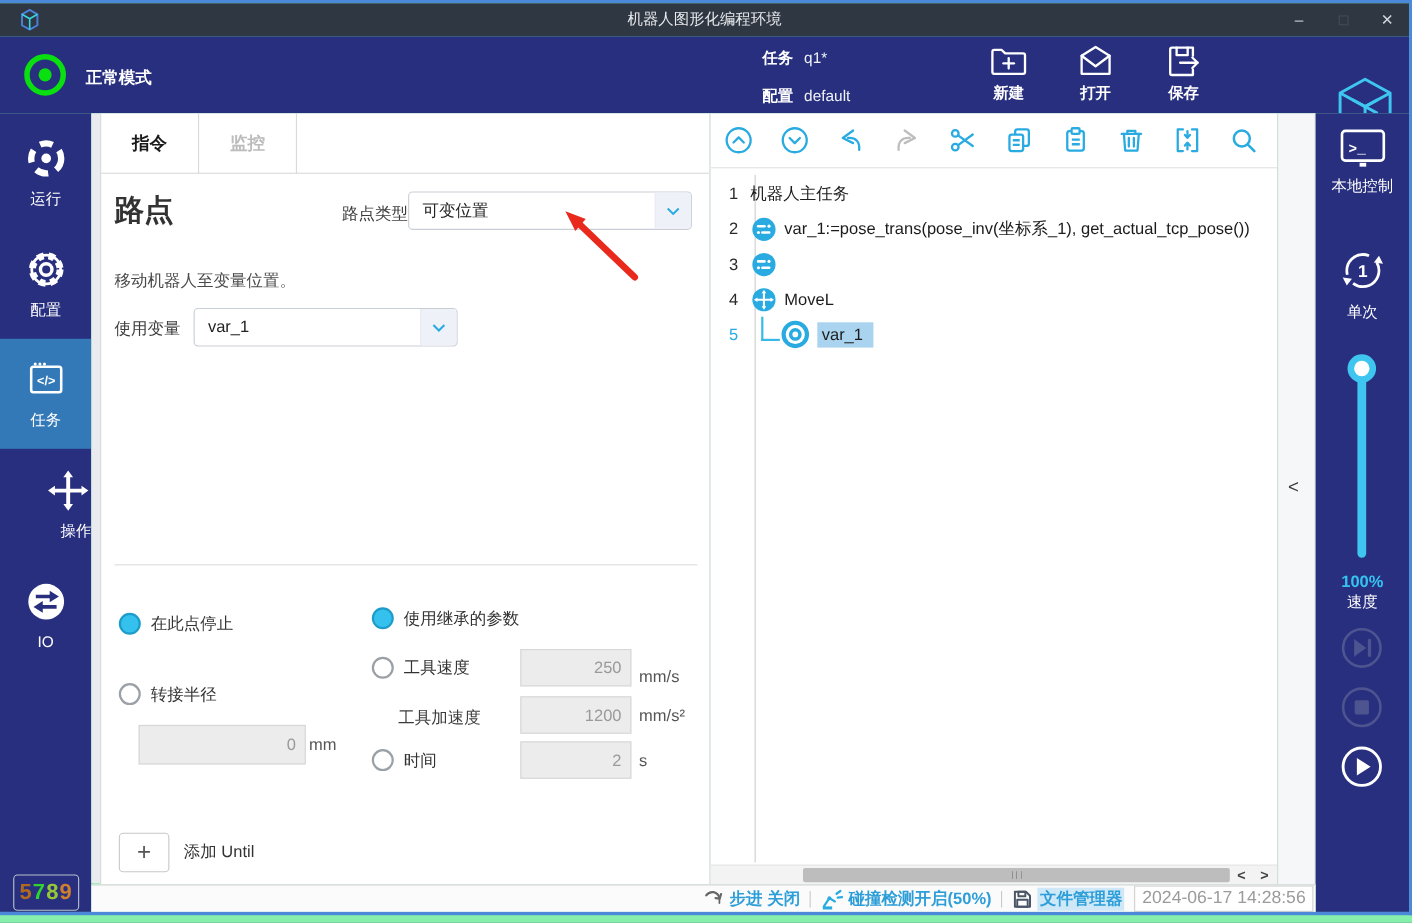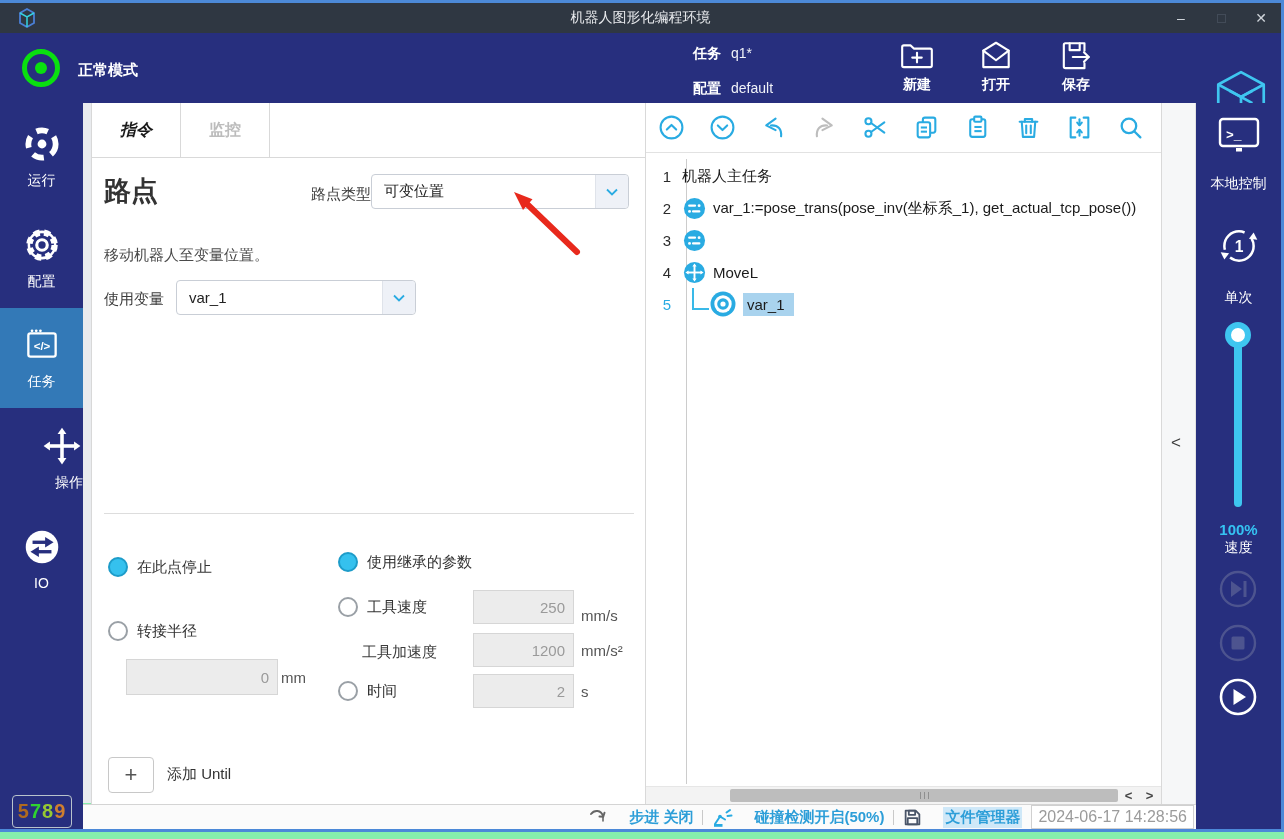--- a/index.html
+++ b/index.html
@@ -45,21 +45,21 @@
              display:flex; align-items:center; justify-content:center; font-size:20px; font-weight:bold; letter-spacing:1px; }
   #counter .d0{color:#b06a1f} #counter .d1{color:#2fd32f} #counter .d2{color:#97c832} #counter .d3{color:#cf7f2e}
 
   
   #gap-strip { left:83px; top:103px; width:8px; height:700px; background:#e9ebee; }
 
   
   #mainpanel { left:91px; top:103px; width:554px; height:701px; background:#fff; border-left:1px solid #d8d8d8; }
   #tabbar { position:absolute; left:0; top:0; width:100%; height:55px; border-bottom:1px solid #d9d9d9; display:flex; }
   .tab { width:89px; height:55px; display:flex; align-items:center; justify-content:center; font-size:16px; font-weight:bold; border-right:1px solid #d9d9d9; cursor:pointer; }
-  .tab.active { color:#1a1a1a;font-style:italic; }
+  .tab.active { color:#1a1a1a; }
   .tab.inactive { color:#bcbcbc; }
   #wp-title { left:12px; top:70px; font-size:27px; font-weight:bold; color:#333; }
   .flabel { font-size:15px; color:#3c3c3c; }
   #wp-type-label { left:219px; top:82px; }
   .dropdown { border:1px solid #c9ced6; border-radius:4px; background:#fff; display:flex; align-items:center; }
   .dropdown .value { flex:1; padding-left:12px; font-size:15px; color:#222; }
   .dropdown .dd-btn { width:33px; align-self:stretch; background:#eef1f7; border-left:1px solid #dfe3ea; border-radius:0 4px 4px 0; display:flex; align-items:center; justify-content:center; cursor:pointer; }
   #dd-wptype { left:279px; top:71px; width:258px; height:35px; }
   #dd-var { left:84px; top:177px; width:240px; height:35px; }
   #wp-desc { left:12px; top:143px; font-size:15px; color:#4a4a4a; }
@@ -112,35 +112,35 @@
   #hleft { right:22px; } #hright { right:1px; }
 
   
   #collapsestrip { left:1162px; top:103px; width:34px; height:701px; background:#f6f7f8; border-right:1px solid #e2e2e2; }
   #collapse-chevron { position:absolute; left:9px; top:330px; font-size:17px; color:#3a3a3a; cursor:pointer; }
 
   
   #rightbar { left:1196px; top:103px; width:85px; height:726px; background:#272f7e; color:#fff; }
   .rb-item { position:absolute; left:0; width:85px; display:flex; flex-direction:column; align-items:center; }
   #rb-local { top:12px; } #rb-single { top:120px; }
-  .rb-item .lbl { font-size:14px; margin-top:20px; }
+  .rb-item .lbl { font-size:14px; margin-top:6px; }
   #slider { left:34px; top:222px; width:16px; height:186px; }
   #slider .track { position:absolute; left:4px; top:6px; width:8px; height:176px; background:#3ec6f0; border-radius:4px; cursor:pointer; }
   #slider .handle { position:absolute; left:-5px; top:-3px; width:26px; height:26px; border-radius:50%; background:#fff; border:6px solid #3ec6f0; cursor:pointer; }
   #speed-pct { left:0; top:418px; width:85px; text-align:center; color:#35c3f2; font-size:15px; font-weight:bold; }
   #speed-lbl { left:0; top:436px; width:85px; text-align:center; color:#fff; font-size:14px; }
   .pbtn { position:absolute; left:22px; width:40px; height:40px; cursor:pointer; }
   #btn-skip { top:466px; } #btn-stop { top:520px; } #btn-play { top:574px; }
 
   
   #statusbar { left:83px; top:804px; width:1113px; height:25px; background:#fbfbfb; border-top:1px solid #d4d4d4;
                display:flex; align-items:center; justify-content:flex-end; gap:9px; padding-right:2px; }
   .sb-text { color:#2d9ed8; font-size:15px; font-weight:bold; }
   .sb-sep { width:1px; height:15px; background:#c9c9c9; }
-  .sb-group { display:flex; align-items:center; gap:21px; }
+  .sb-group { display:flex; align-items:center; gap:4px; }
   #sb-fm-label { background:#cfe8f8; padding:1px 2px; }
   #sb-datetime { border:1px solid #d0d0d0; background:#fff; height:24px; display:flex; align-items:center; padding:0 6px; color:#9b9b9b; font-size:16px; }
 </style>
 </head>
 <body>
 
 <div id="app">
   <div class="abs" id="frame-top"></div>
 
   <div class="abs" id="titlebar">

